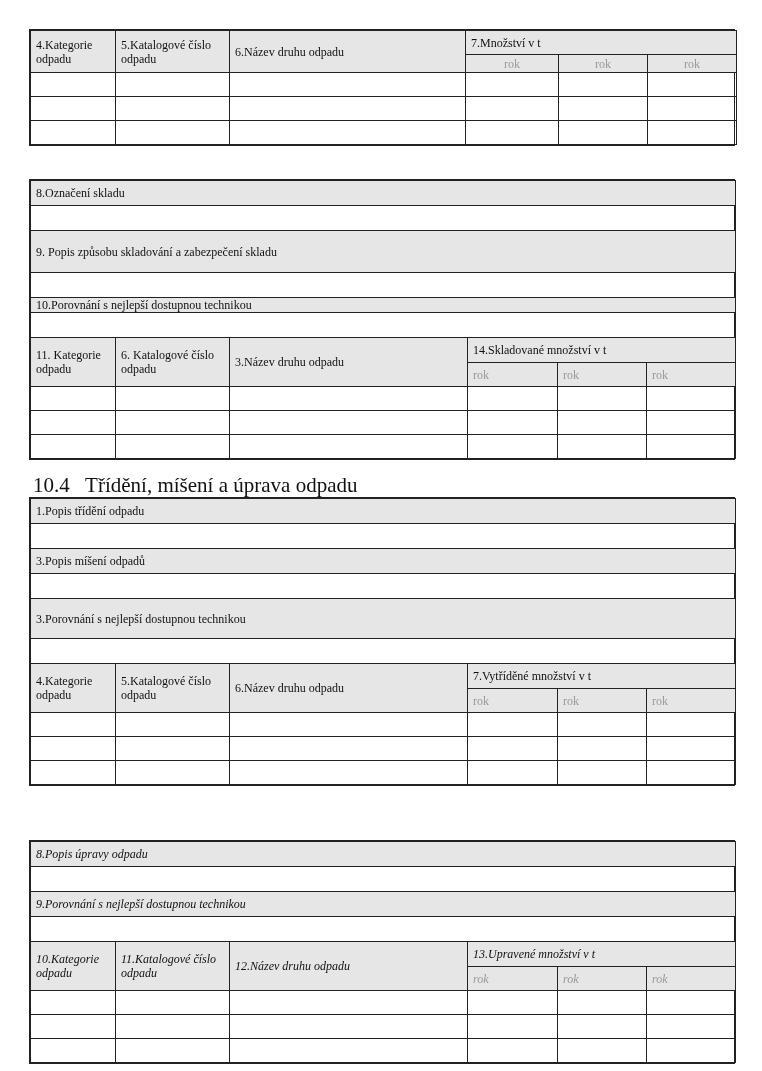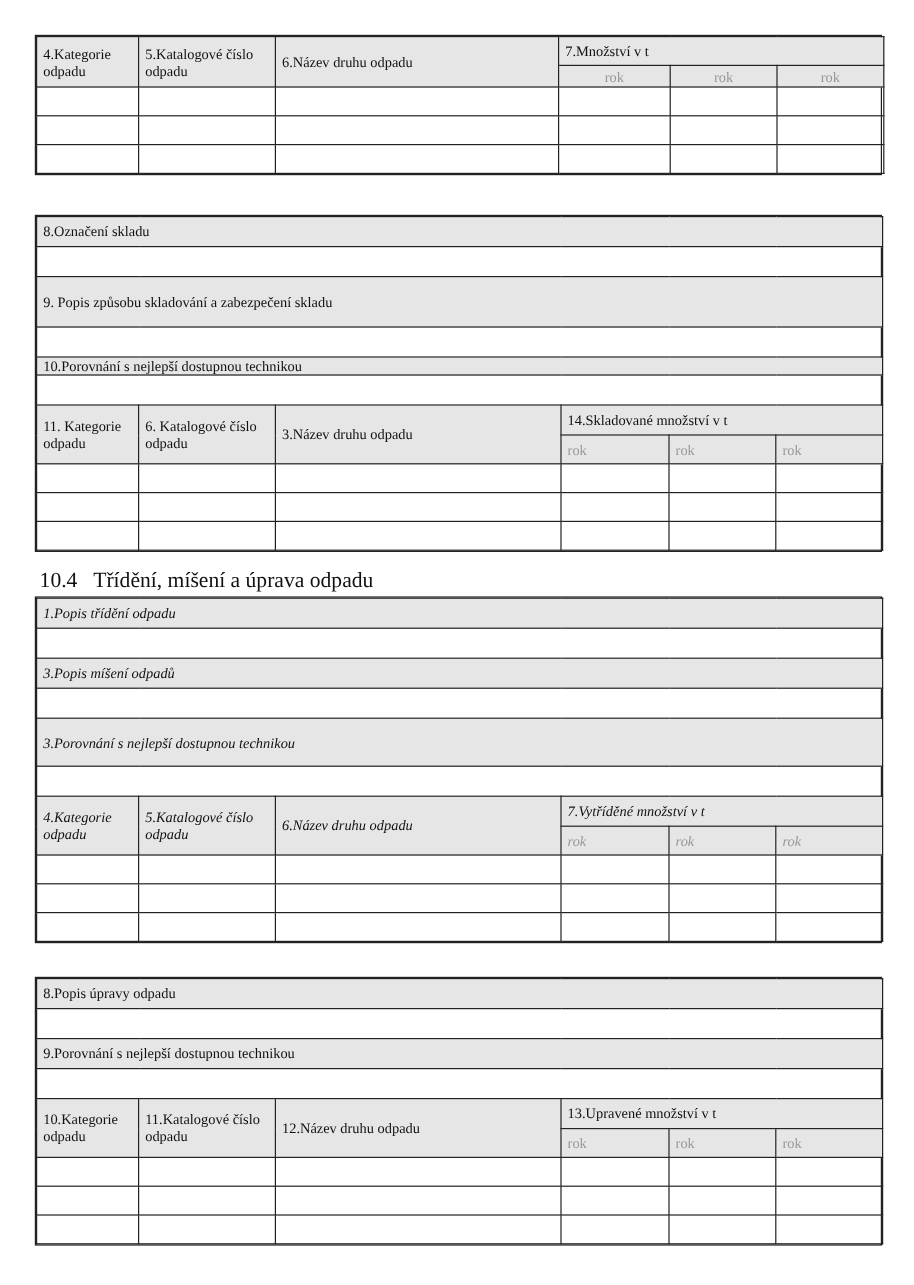--- a/index.html
+++ b/index.html
@@ -5,21 +5,21 @@
   html, body { margin: 0; padding: 0; background: #ffffff; }
   body { width: 762px; height: 1071px; position: relative; font-family: "Liberation Serif", serif; color: #111; overflow: hidden; }
   .blk { position: absolute; left: 29px; width: 706px; box-sizing: border-box; }
   table { border-collapse: collapse; width: 100%; table-layout: fixed; }
   td, th { border: 1px solid #222; padding: 0 0 0 5px; font-weight: normal; font-size: 12px; text-align: left; vertical-align: middle; line-height: 14px; }
   .hd { background: #e6e6e6; margin-top: 27px; }
   .rok { color: #999; font-size: 12px; }
   .rok-c { text-align: center; padding: 0; }
   .outer { border: 1.5px solid #222; }
   .row25 { height: 24px; }
-  .heading { position: absolute; left: 33px; top: 473px; font-size: 18px; font-family: "Liberation Serif", serif; }
+  .heading { position: absolute; left: 33px; top: 473px; font-size: 21px; font-family: "Liberation Serif", serif; }
 </style>
 </head>
 <body>
 
 <div class="blk outer" style="top:29px;">
   <table>
     <colgroup>
         <col style="width:85px">
         <col style="width:114px">
         <col style="width:236px">
@@ -130,21 +130,21 @@
           <td></td>
           <td></td>
           <td></td>
         </tr>
   </tbody>
     </table>
 </div>
 
 <div class="heading" style="white-space:pre;">10.4   Třídění, míšení a úprava odpadu</div>
 
-<div class="blk outer" style="top:497px;font-style:italic;">
+<div class="blk outer" style="top:497px;">
   <table>
     <colgroup>
         <col style="width:85px">
         <col style="width:114px">
         <col style="width:238px">
         <col style="width:90px">
         <col style="width:89px">
         <col style="width:89px">
       </colgroup>
     <tbody>
@@ -198,21 +198,21 @@
           <td></td>
           <td></td>
           <td></td>
           <td></td>
           <td></td>
         </tr>
   </tbody>
     </table>
 </div>
 
-<div class="blk outer" style="top:814px;">
+<div class="blk outer" style="top:840px;font-style:italic;">
   <table>
     <colgroup>
         <col style="width:85px">
         <col style="width:114px">
         <col style="width:238px">
         <col style="width:90px">
         <col style="width:89px">
         <col style="width:89px">
       </colgroup>
     <tbody>

